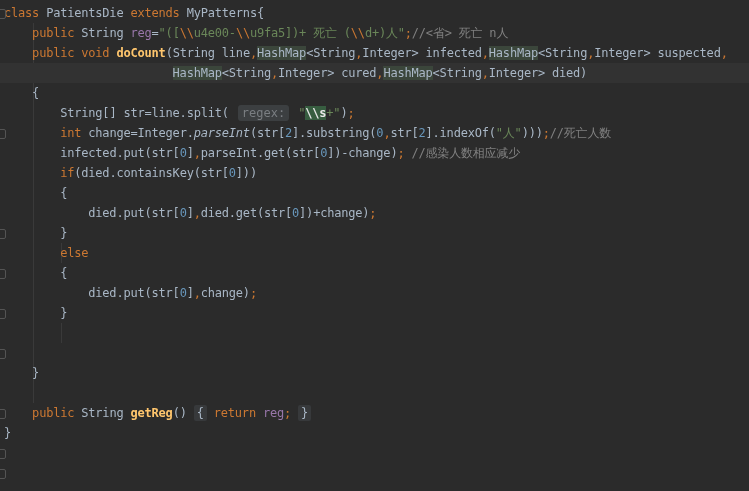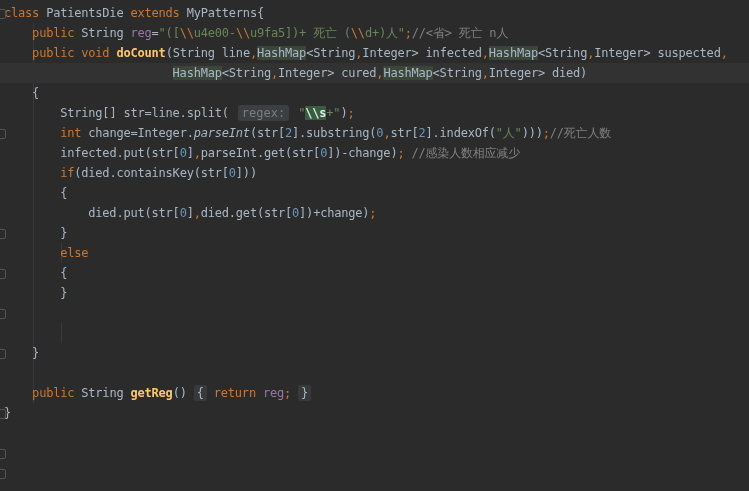--- a/index.html
+++ b/index.html
@@ -71,20 +71,21 @@
       <div class="line"><span class="t-def">    </span><span class="t-def">{</span></div>
       <div class="line"><span class="t-def">        </span><span class="t-def">String[] str=line.split( </span><span class="t-inlay">regex:</span><span class="t-str"> "</span><span class="t-hlesc">\\s</span><span class="t-str">+"</span><span class="t-def">)</span><span class="t-punct">;</span></div>
       <div class="line"><span class="t-def">        </span><span class="t-kw">int</span><span class="t-def"> change=Integer.</span><span class="t-mthi">parseInt</span><span class="t-def">(str[</span><span class="t-num">2</span><span class="t-def">].substring(</span><span class="t-num">0</span><span class="t-punct">,</span><span class="t-def">str[</span><span class="t-num">2</span><span class="t-def">].indexOf(</span><span class="t-str">"人"</span><span class="t-def">)))</span><span class="t-punct">;</span><span class="t-com">//死亡人数</span></div>
       <div class="line"><span class="t-def">        </span><span class="t-def">infected.put(str[</span><span class="t-num">0</span><span class="t-def">]</span><span class="t-punct">,</span><span class="t-def">parseInt.get(str[</span><span class="t-num">0</span><span class="t-def">])-change)</span><span class="t-punct">;</span><span class="t-com"> //感染人数相应减少</span></div>
       <div class="line"><span class="t-def">        </span><span class="t-kw">if</span><span class="t-def">(died.containsKey(str[</span><span class="t-num">0</span><span class="t-def">]))</span></div>
       <div class="line"><span class="t-def">        </span><span class="t-def">{</span></div>
       <div class="line"><span class="t-def">            </span><span class="t-def">died.put(str[</span><span class="t-num">0</span><span class="t-def">]</span><span class="t-punct">,</span><span class="t-def">died.get(str[</span><span class="t-num">0</span><span class="t-def">])+change)</span><span class="t-punct">;</span></div>
       <div class="line"><span class="t-def">        </span><span class="t-def">}</span></div>
       <div class="line"><span class="t-def">        </span><span class="t-kw">else</span></div>
       <div class="line"><span class="t-def">        </span><span class="t-def">{</span></div>
+      <div class="line"><span class="t-def">            </span><span class="t-def">died.put(str[</span><span class="t-num">0</span><span class="t-def">]</span><span class="t-punct">,</span><span class="t-def">change)</span><span class="t-punct">;</span></div>
       <div class="line"><span class="t-def">        </span><span class="t-def">}</span></div>
       <div class="line"></div>
       <div class="line"></div>
       <div class="line"><span class="t-def">    </span><span class="t-def">}</span></div>
       <div class="line"></div>
       <div class="line"><span class="t-def">    </span><span class="t-kw">public</span><span class="t-def"> String </span><span class="t-mth">getReg</span><span class="t-def">() </span><span class="t-fold">{</span><span class="t-def"> </span><span class="t-kw">return</span><span class="t-def"> </span><span class="t-fld">reg</span><span class="t-punct">;</span><span class="t-def"> </span><span class="t-fold">}</span></div>
       <div class="line"><span class="t-def">}</span></div>
     </div>
   <div id="gutter">
       <div class="fold-marker" style="top: 9px;"></div>

